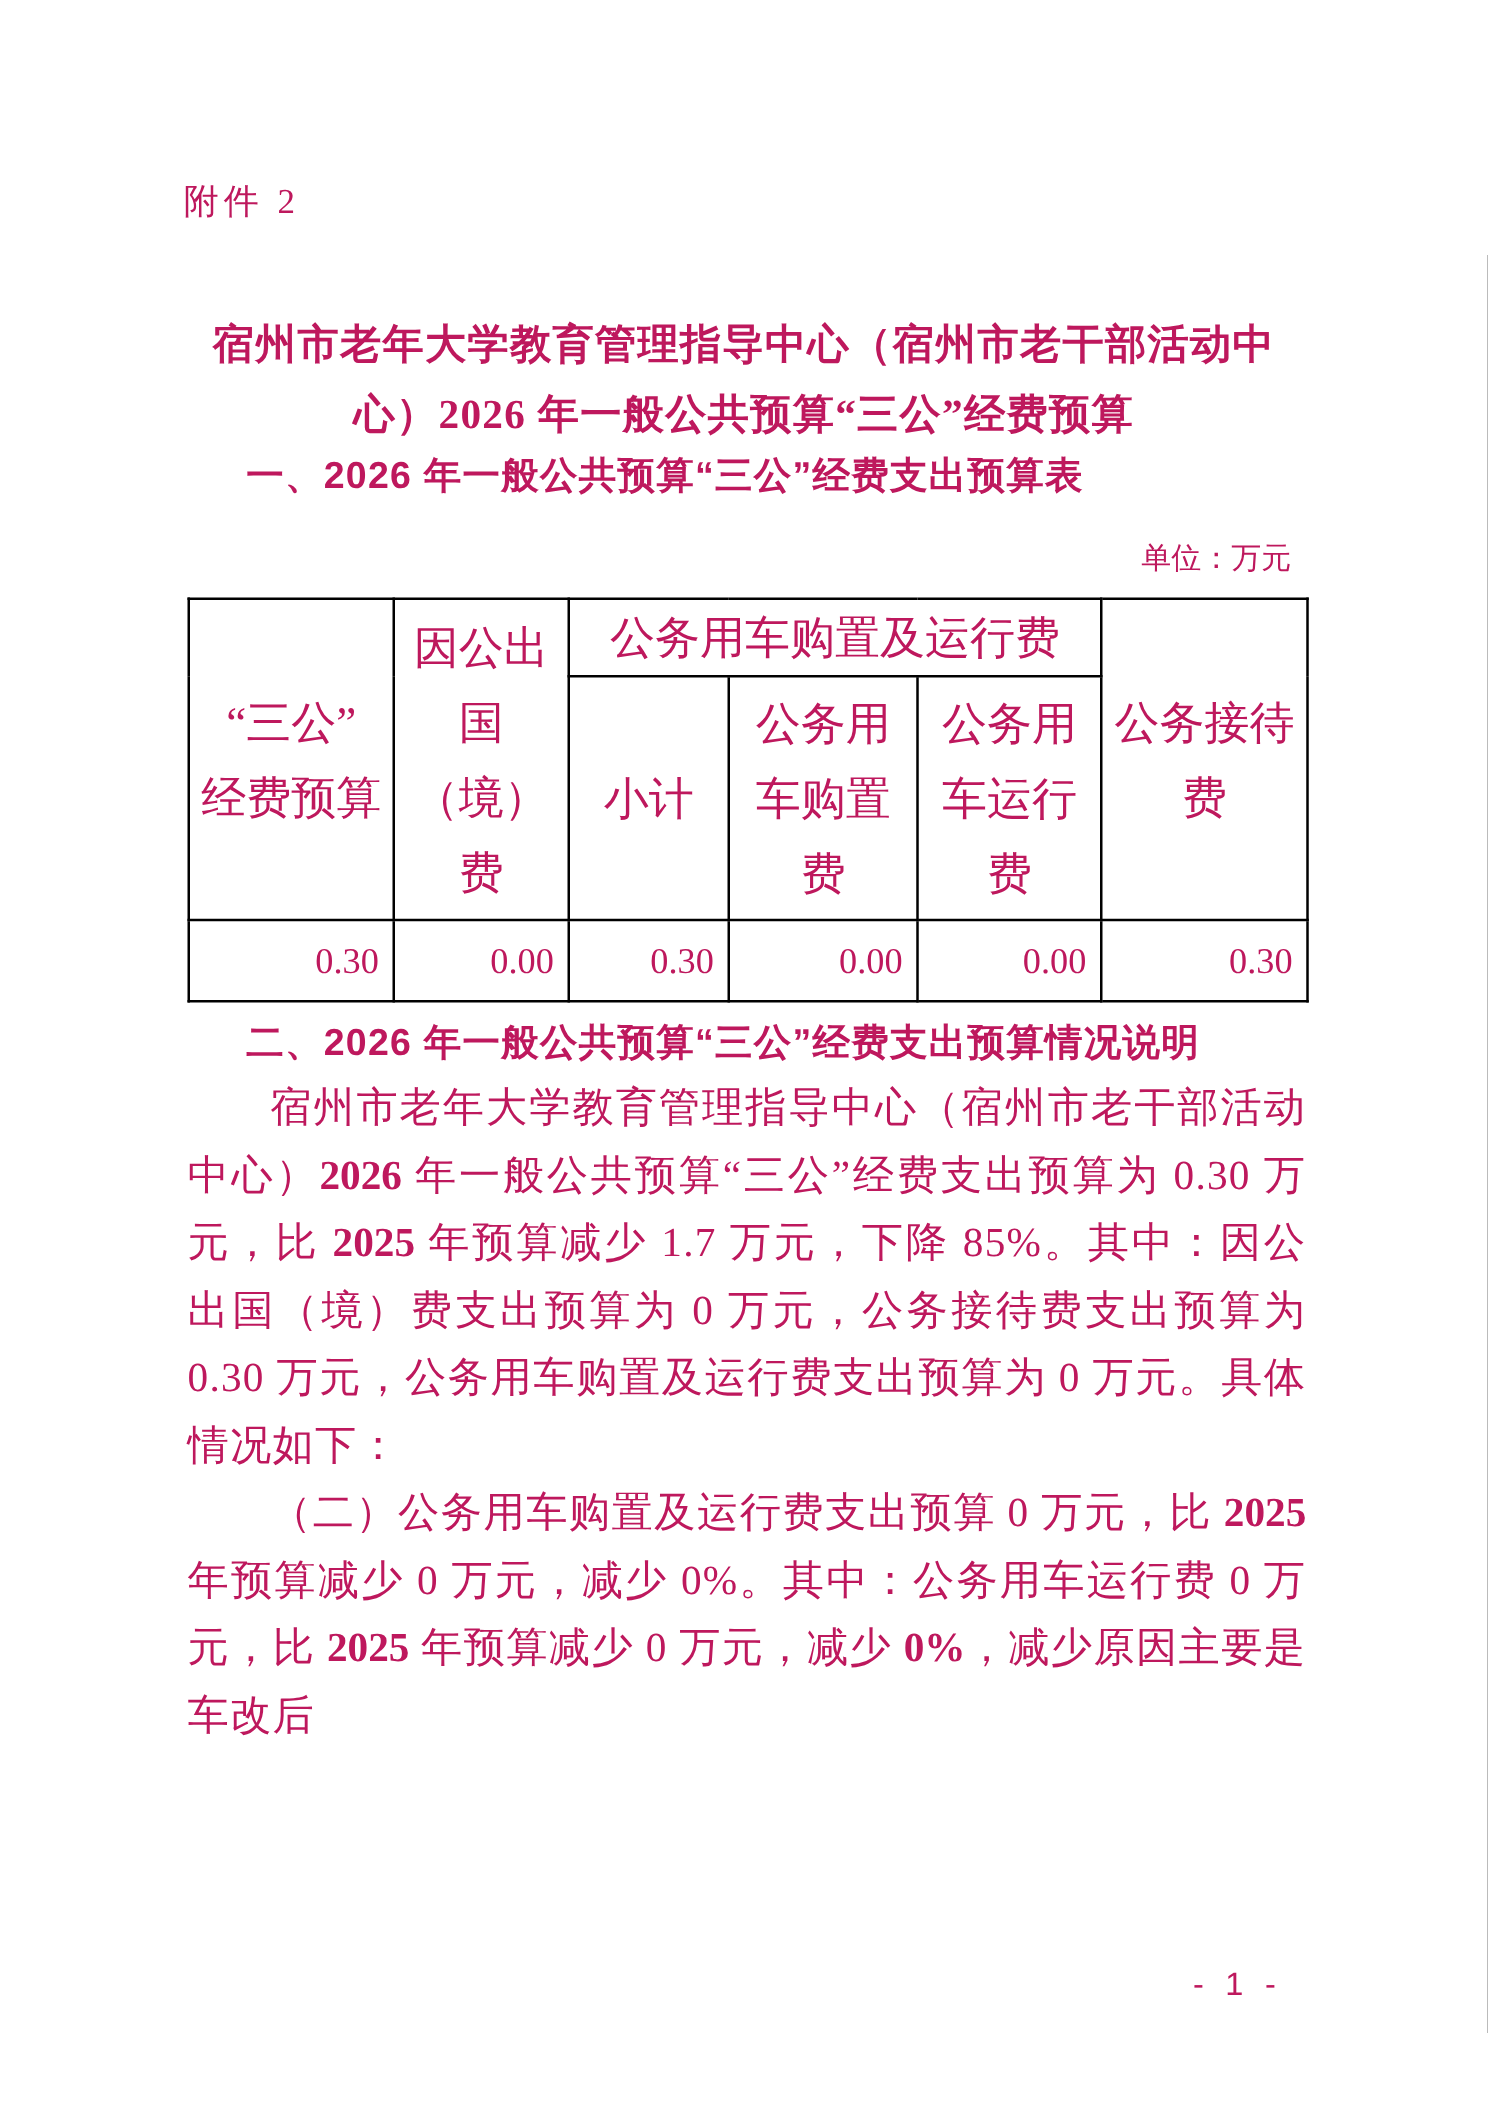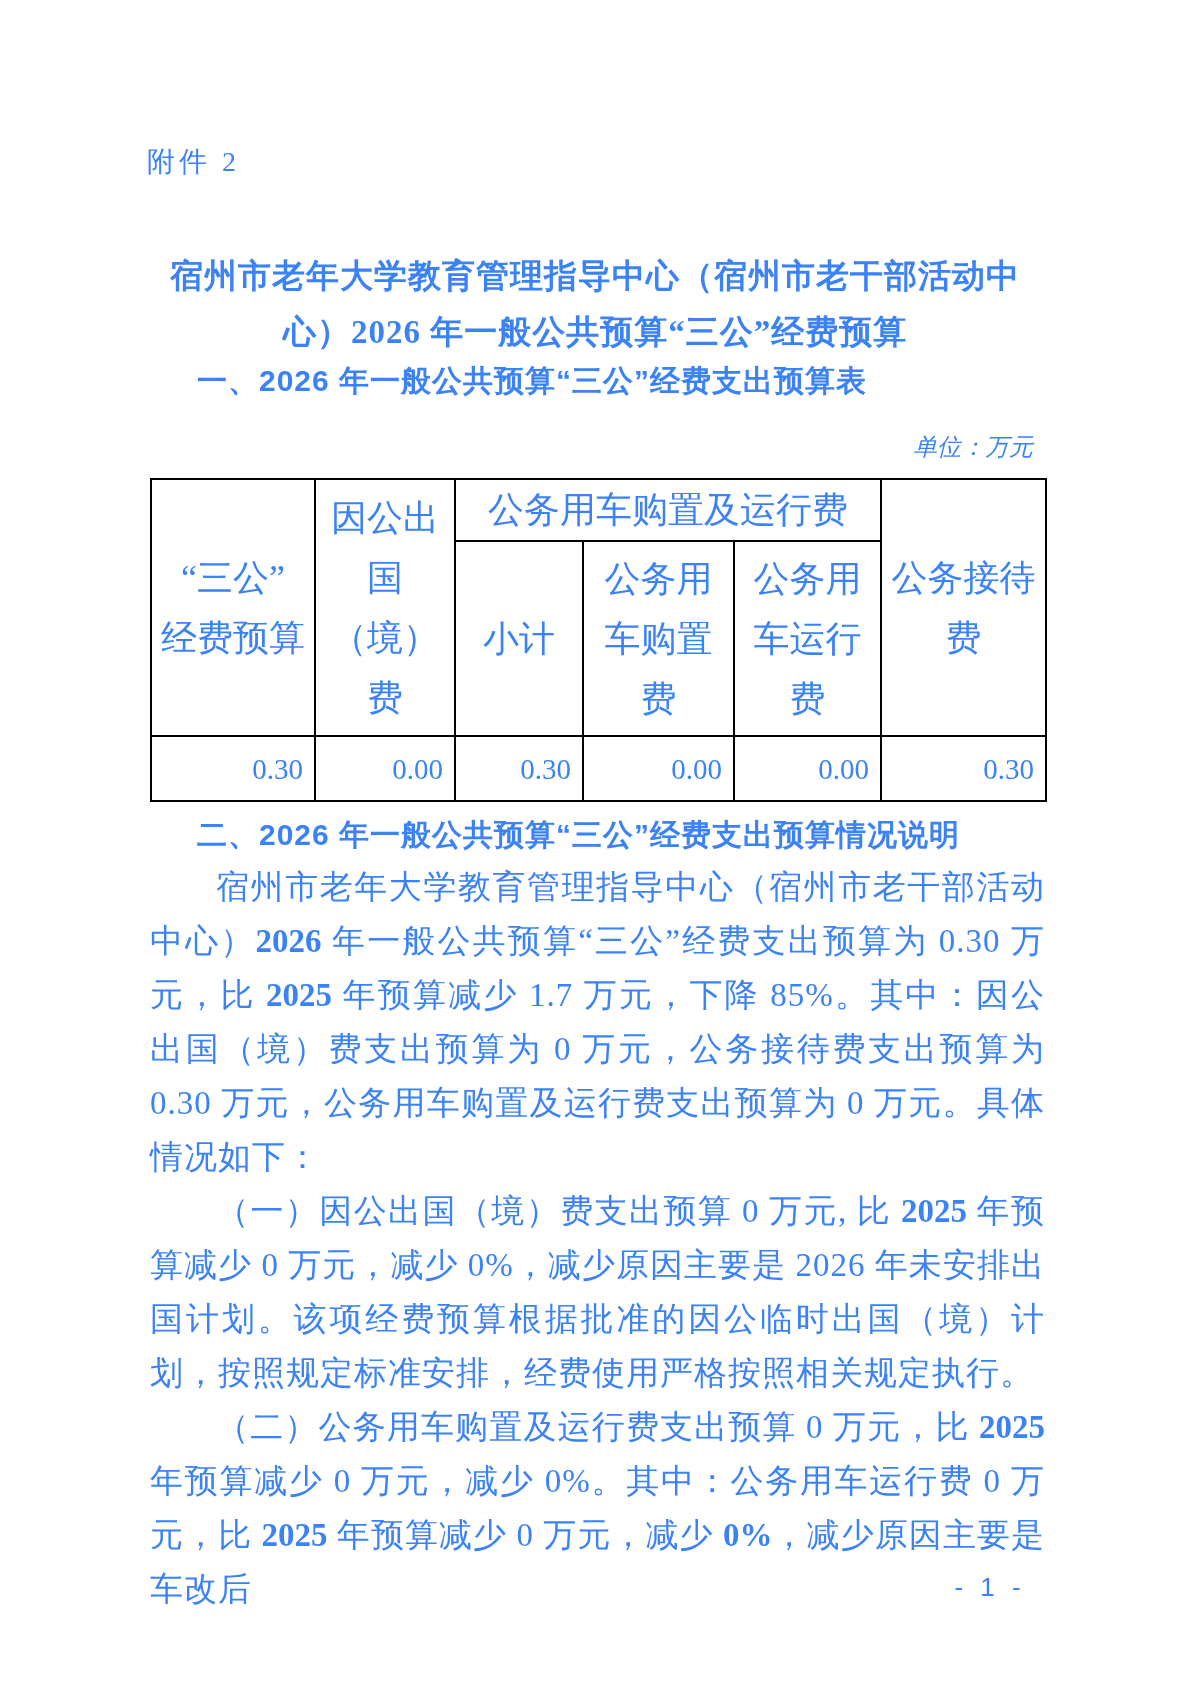--- a/index.html
+++ b/index.html
@@ -3,21 +3,21 @@
 <meta charset="utf-8">
 <style>
   * { margin: 0; padding: 0; box-sizing: border-box; }
   html, body { background: #888; }
   .page {
     position: relative;
     width: 1190px;
     height: 1683px;
     margin: 0 auto;
     background: #ffffff;
-    color: #3b82f6;
+    color: #be185d;
     font-family: "Liberation Serif", serif;
     overflow: hidden;
   }
   .attachment {
     position: absolute;
     top: 143px;
     left: 147px;
     font-size: 28px;
     line-height: 38px;
     letter-spacing: 4px;
@@ -46,21 +46,20 @@
   .section-1 { top: 360px; }
   .section-2 { top: 814px; }
   .unit-label {
     position: absolute;
     top: 430px;
     left: 150px;
     width: 883px;
     text-align: right;
     font-size: 24px;
     line-height: 34px;
-    font-style: italic;
   }
   table.budget-table {
     position: absolute;
     top: 478px;
     left: 150px;
     width: 895px;
     border-collapse: collapse;
     table-layout: fixed;
   }
   table.budget-table td {
@@ -162,19 +161,18 @@
         <td>0.00</td>
         <td>0.30</td>
       </tr>
     </tbody>
   </table>
 
   <div class="section-heading section-2">二、2026 年一般公共预算“三公”经费支出预算情况说明</div>
 
   <div class="body-text">
     <p><span>宿州市老年大学教育管理指导中心（宿州市老干部活动中心）</span><span class="num">2026</span><span> 年一般公共预算“三公”经费支出预算为 0.30 万元，比 </span><span class="num">2025</span><span> 年预算减少 1.7 万元，下降 85%。其中：因公出国（境）费支出预算为 0 万元，公务接待费支出预算为 0.30 万元，公务用车购置及运行费支出预算为 0 万元。具体情况如下：</span></p>
-    <p><span>（一）因公出国（境）费支出预算 0 万元, 比 </span><span class="num">2025</span><span> 年预算减少 0 万元，减少 0%，减少原因主要是 2026 年未安排出国计划。该项经费预算根据批准的因公临时出国（境）计划，按照规定标准安排，经费使用严格按照相关规定执行。</span></p>
     <p><span>（二）公务用车购置及运行费支出预算 0 万元，比 </span><span class="num">2025</span><span> 年预算减少 0 万元，减少 0%。其中：公务用车运行费 0 万元，比 </span><span class="num">2025</span><span> 年预算减少 0 万元，减少 </span><span class="num">0%</span><span>，减少原因主要是车改后</span></p>
   </div>
 
   <div class="page-footer">- 1 -</div>
 
 </div>
 
 </body></html>

